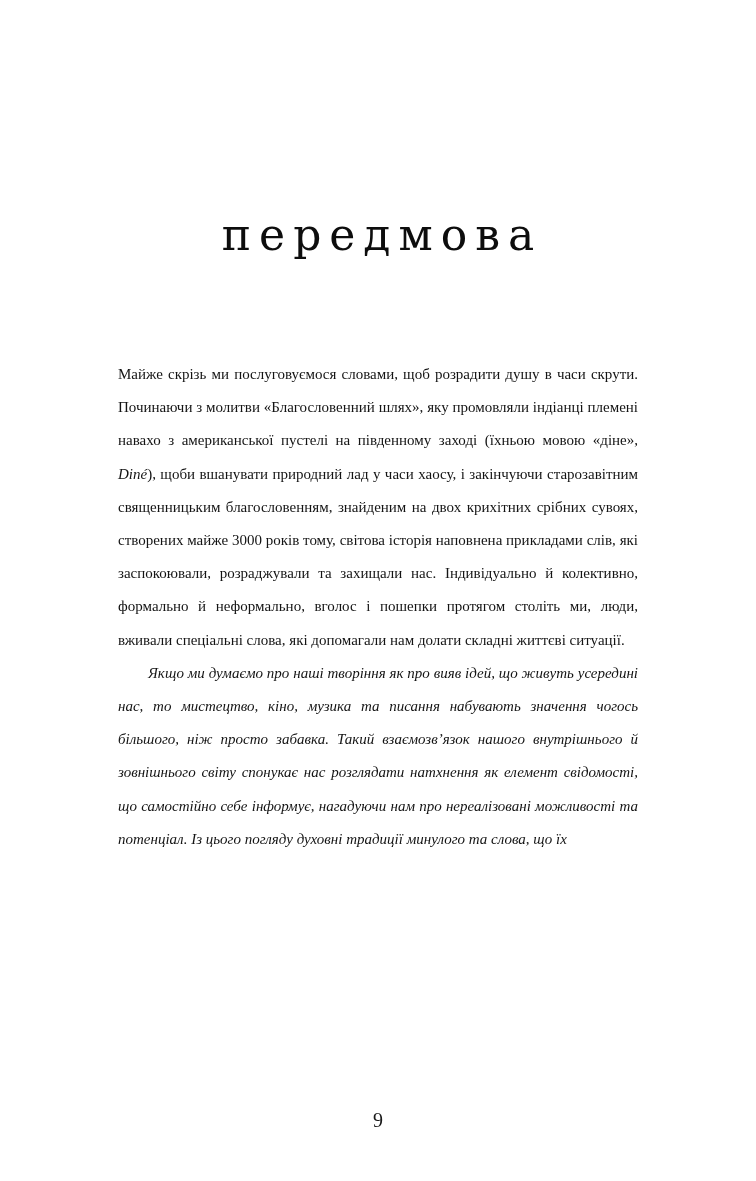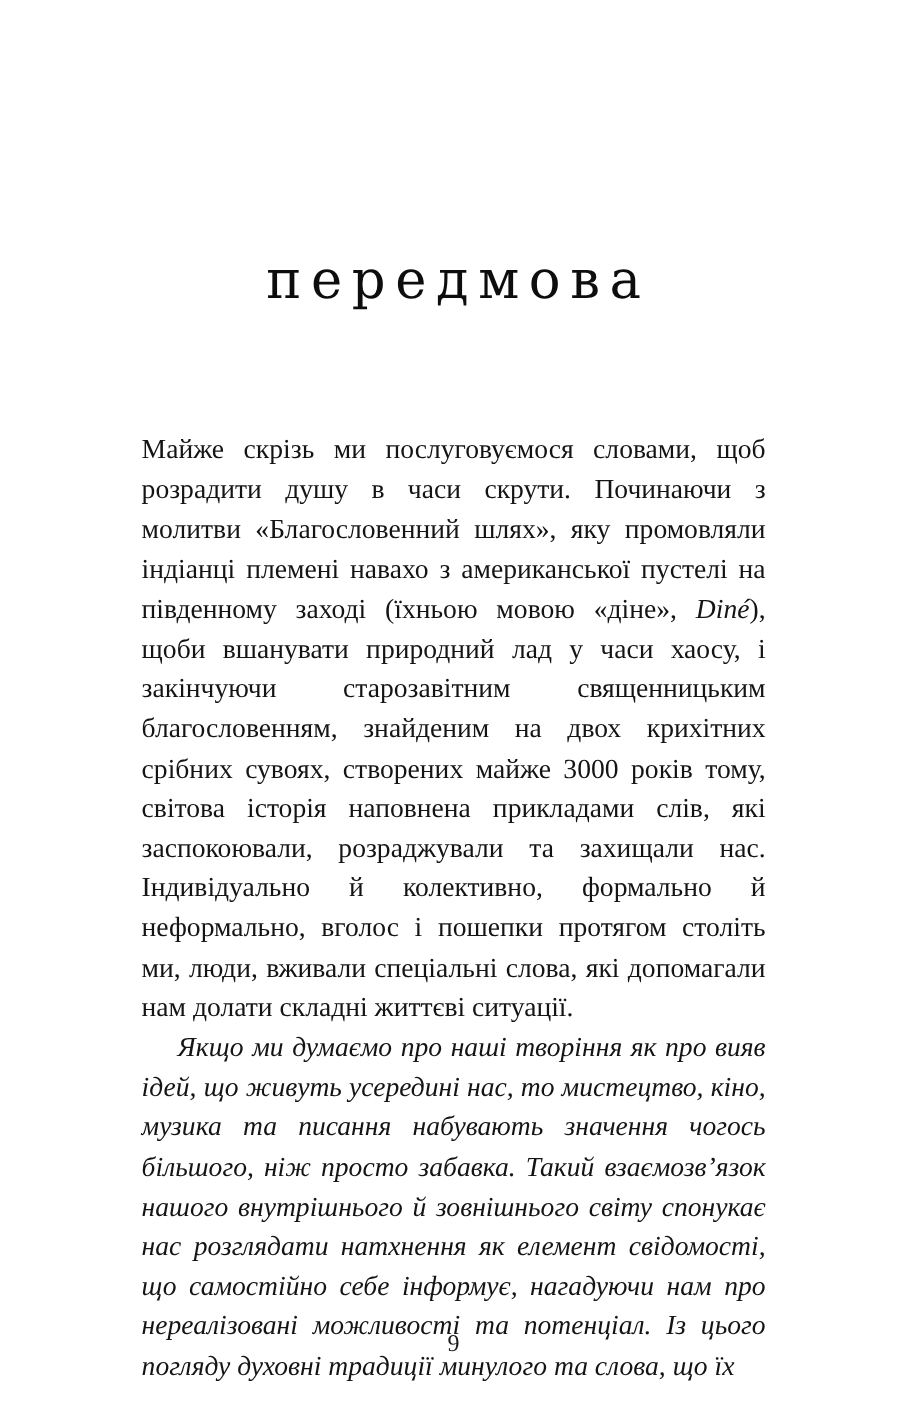--- a/index.html
+++ b/index.html
@@ -45,21 +45,21 @@
   
   .body-block {
     position: absolute;
     top: 358px;
     left: 118px;
     width: 520px;
   }
 
   .body-block p {
     margin: 0;
-    font-size: 23px;
+    font-size: 15px;
     line-height: 33.2px;
     text-align: justify;
     text-justify: inter-word;
     color: #141414;
     hyphens: manual;
     -webkit-hyphens: manual;
   }
 
   .body-block p.indented {
     text-indent: 30px;

